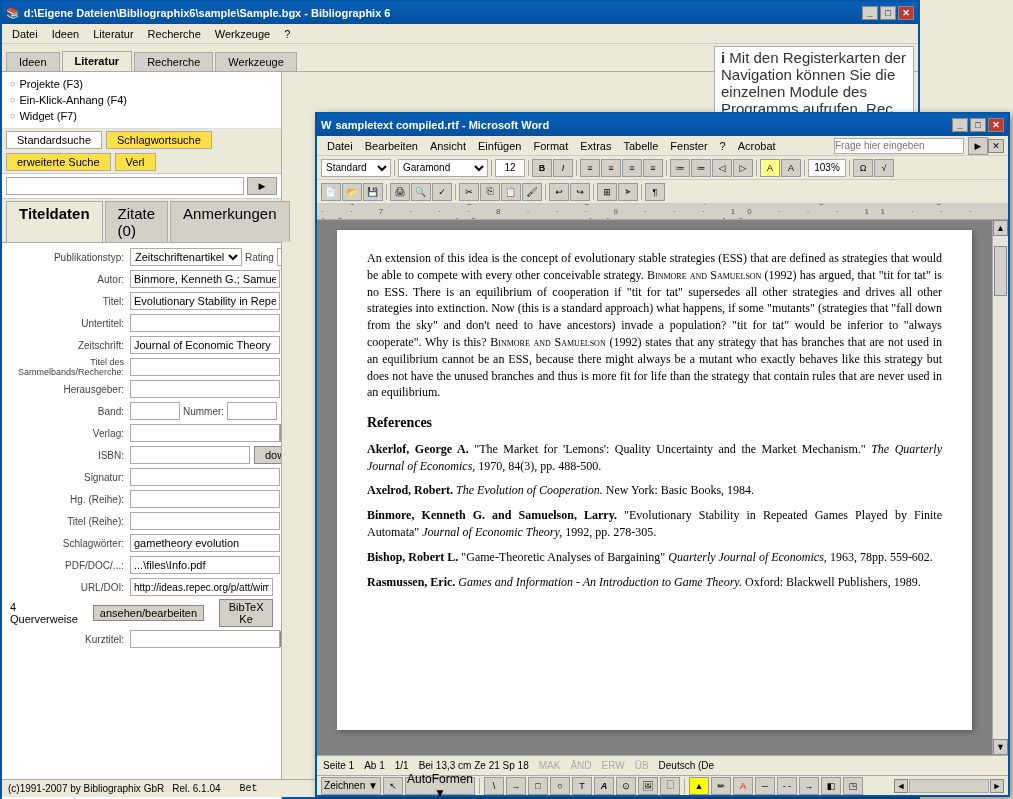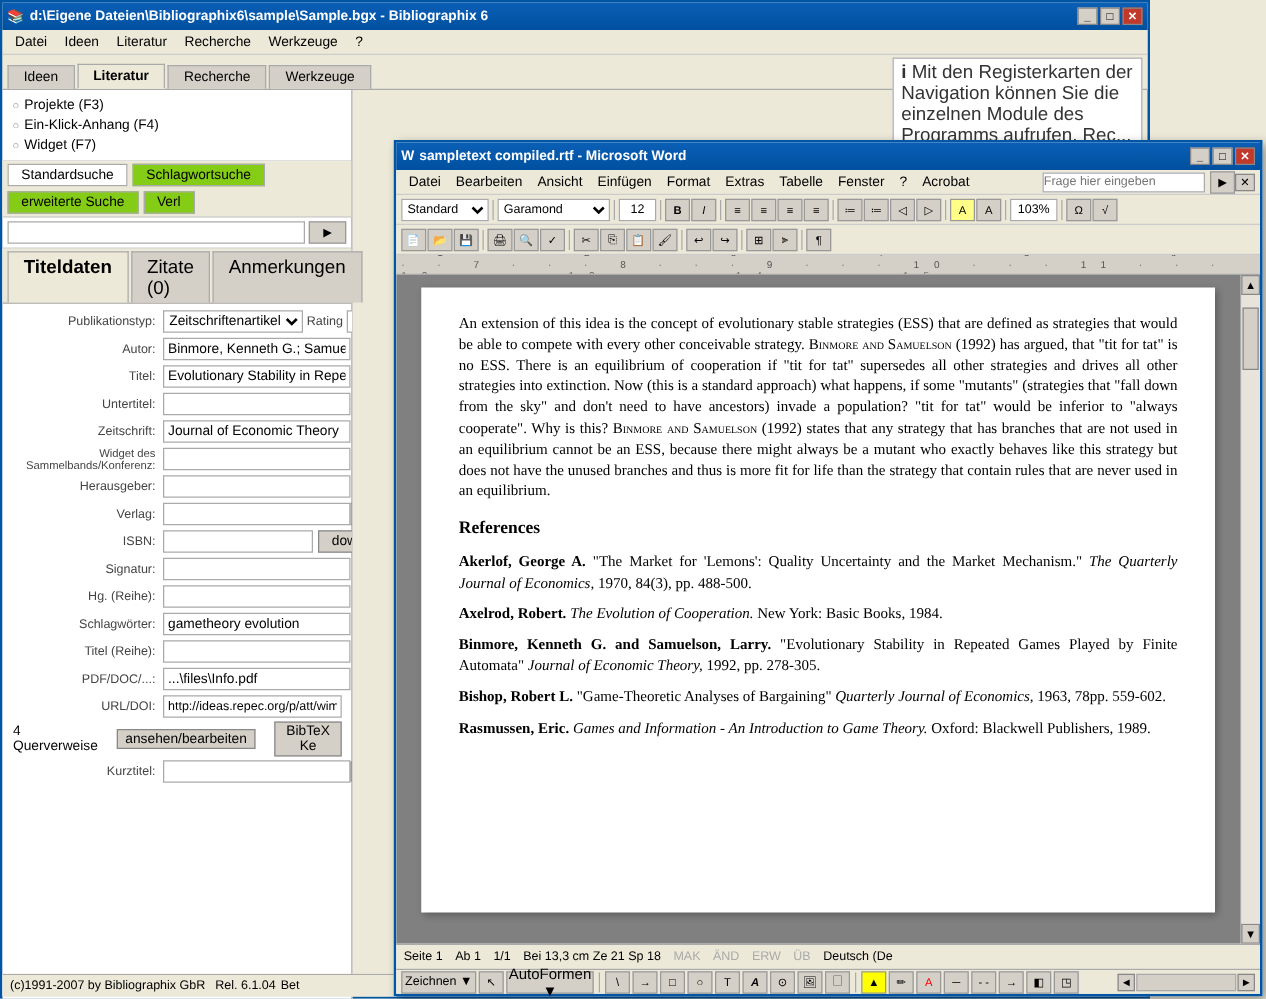--- a/index.html
+++ b/index.html
@@ -168,21 +168,21 @@
     .ref-author { font-weight: bold; }
     .ref-italic { font-style: italic; }
     .ref-smallcaps { font-variant: small-caps; }
 
     
     .biblio-search-area {
       background: #ece9d8; padding: 2px 4px; border-bottom: 1px solid #ccc;
       display: flex; gap: 4px; flex-wrap: wrap;
     }
     .search-tab-btn {
-      border: 1px solid #aaa; background: #84cc16; padding: 2px 10px;
+      border: 1px solid #aaa; background: #fde047; padding: 2px 10px;
       font-size: 11px; cursor: pointer;
     }
     .search-tab-btn.active { background: white; }
   </style>
 </head>
 <body>
 
 <div class="biblio-window">
 
   <div class="biblio-titlebar">
@@ -275,29 +275,37 @@
           <span class="form-label">Untertitel:</span>
           <input class="form-input" type="text" style="flex: 1 1 0%;">
         </div>
 
         <div class="form-row">
           <span class="form-label">Zeitschrift:</span>
           <input class="form-input" type="text" style="flex: 1 1 0%;" value="Journal of Economic Theory">
         </div>
 
         <div class="form-row">
-          <span class="form-label" style="font-size:9px;">Widget des Sammelbands/Konferenz:</span>
+          <span class="form-label" style="font-size:9px;">Titel des Sammelbands/Recherche:</span>
           <input class="form-input" type="text" style="flex: 1 1 0%;">
         </div>
 
         <div class="form-row">
           <span class="form-label">Herausgeber:</span>
           <input class="form-input" type="text" style="flex: 1 1 0%;">
         </div>
 
+        <div class="form-row">
+          <span class="form-label">Band:</span>
+          <input class="small-input" type="text" style="">
+          <span class="inline-label">Nummer:</span>
+          <input class="small-input" type="text" style="">
+          <span class="inline-label">Seiten:</span>
+
+        </div>
 
         <div class="form-row">
           <span class="form-label">Verlag:</span>
           <input class="form-input" type="text" style="flex: 1 1 0%;">
           <button class="tb-btn" style="width:16px; height:18px;">▼</button>
         </div>
 
         <div class="form-row">
           <span class="form-label">ISBN:</span>
           <input class="form-input" type="text" style="width: 120px; flex: 0 0 auto;">
@@ -309,27 +317,27 @@
           <input class="form-input" type="text" style="flex: 1 1 0%;">
 
         </div>
 
         <div class="form-row">
           <span class="form-label">Hg. (Reihe):</span>
           <input class="form-input" type="text" style="flex: 1 1 0%;">
         </div>
 
         <div class="form-row">
+          <span class="form-label">Titel (Reihe):</span>
+          <input class="form-input" type="text" style="flex: 1 1 0%;">
+        </div>
+
+        <div class="form-row">
           <span class="form-label">Schlagwörter:</span>
           <input class="form-input" type="text" style="flex: 1 1 0%;" value="gametheory evolution">
-        </div>
-
-        <div class="form-row">
-          <span class="form-label">Titel (Reihe):</span>
-          <input class="form-input" type="text" style="flex: 1 1 0%;">
         </div>
 
         <div class="form-row">
           <span class="form-label">PDF/DOC/...:</span>
           <input class="form-input" type="text" style="flex: 1 1 0%;" value="...\files\Info.pdf">
         </div>
 
         <div class="form-row">
           <span class="form-label">URL/DOI:</span>
           <input class="form-input" type="text" style="flex: 1 1 0%; font-size: 10px;" value="http://ideas.repec.org/p/att/wimass/90-29.h">
@@ -350,21 +358,21 @@
       </div>
 
     </div>
 
     <div style="flex:1;"></div>
   </div>
 
   <div class="status-bar">
     <span>(c)1991-2007 by Bibliographix GbR</span>
     <span style="margin-left:8px;">Rel. 6.1.04</span>
-    <span style="margin-left:4px;">Bet</span>
+    <span style="margin-left:19px;font-family:Liberation Mono, monospace;">Bet</span>
   </div>
 </div>
 
 <div class="word-window">
 
   <div class="word-titlebar">
     <div class="titlebar-title">
       <span>W</span>
       <span>sampletext compiled.rtf - Microsoft Word</span>
     </div>

